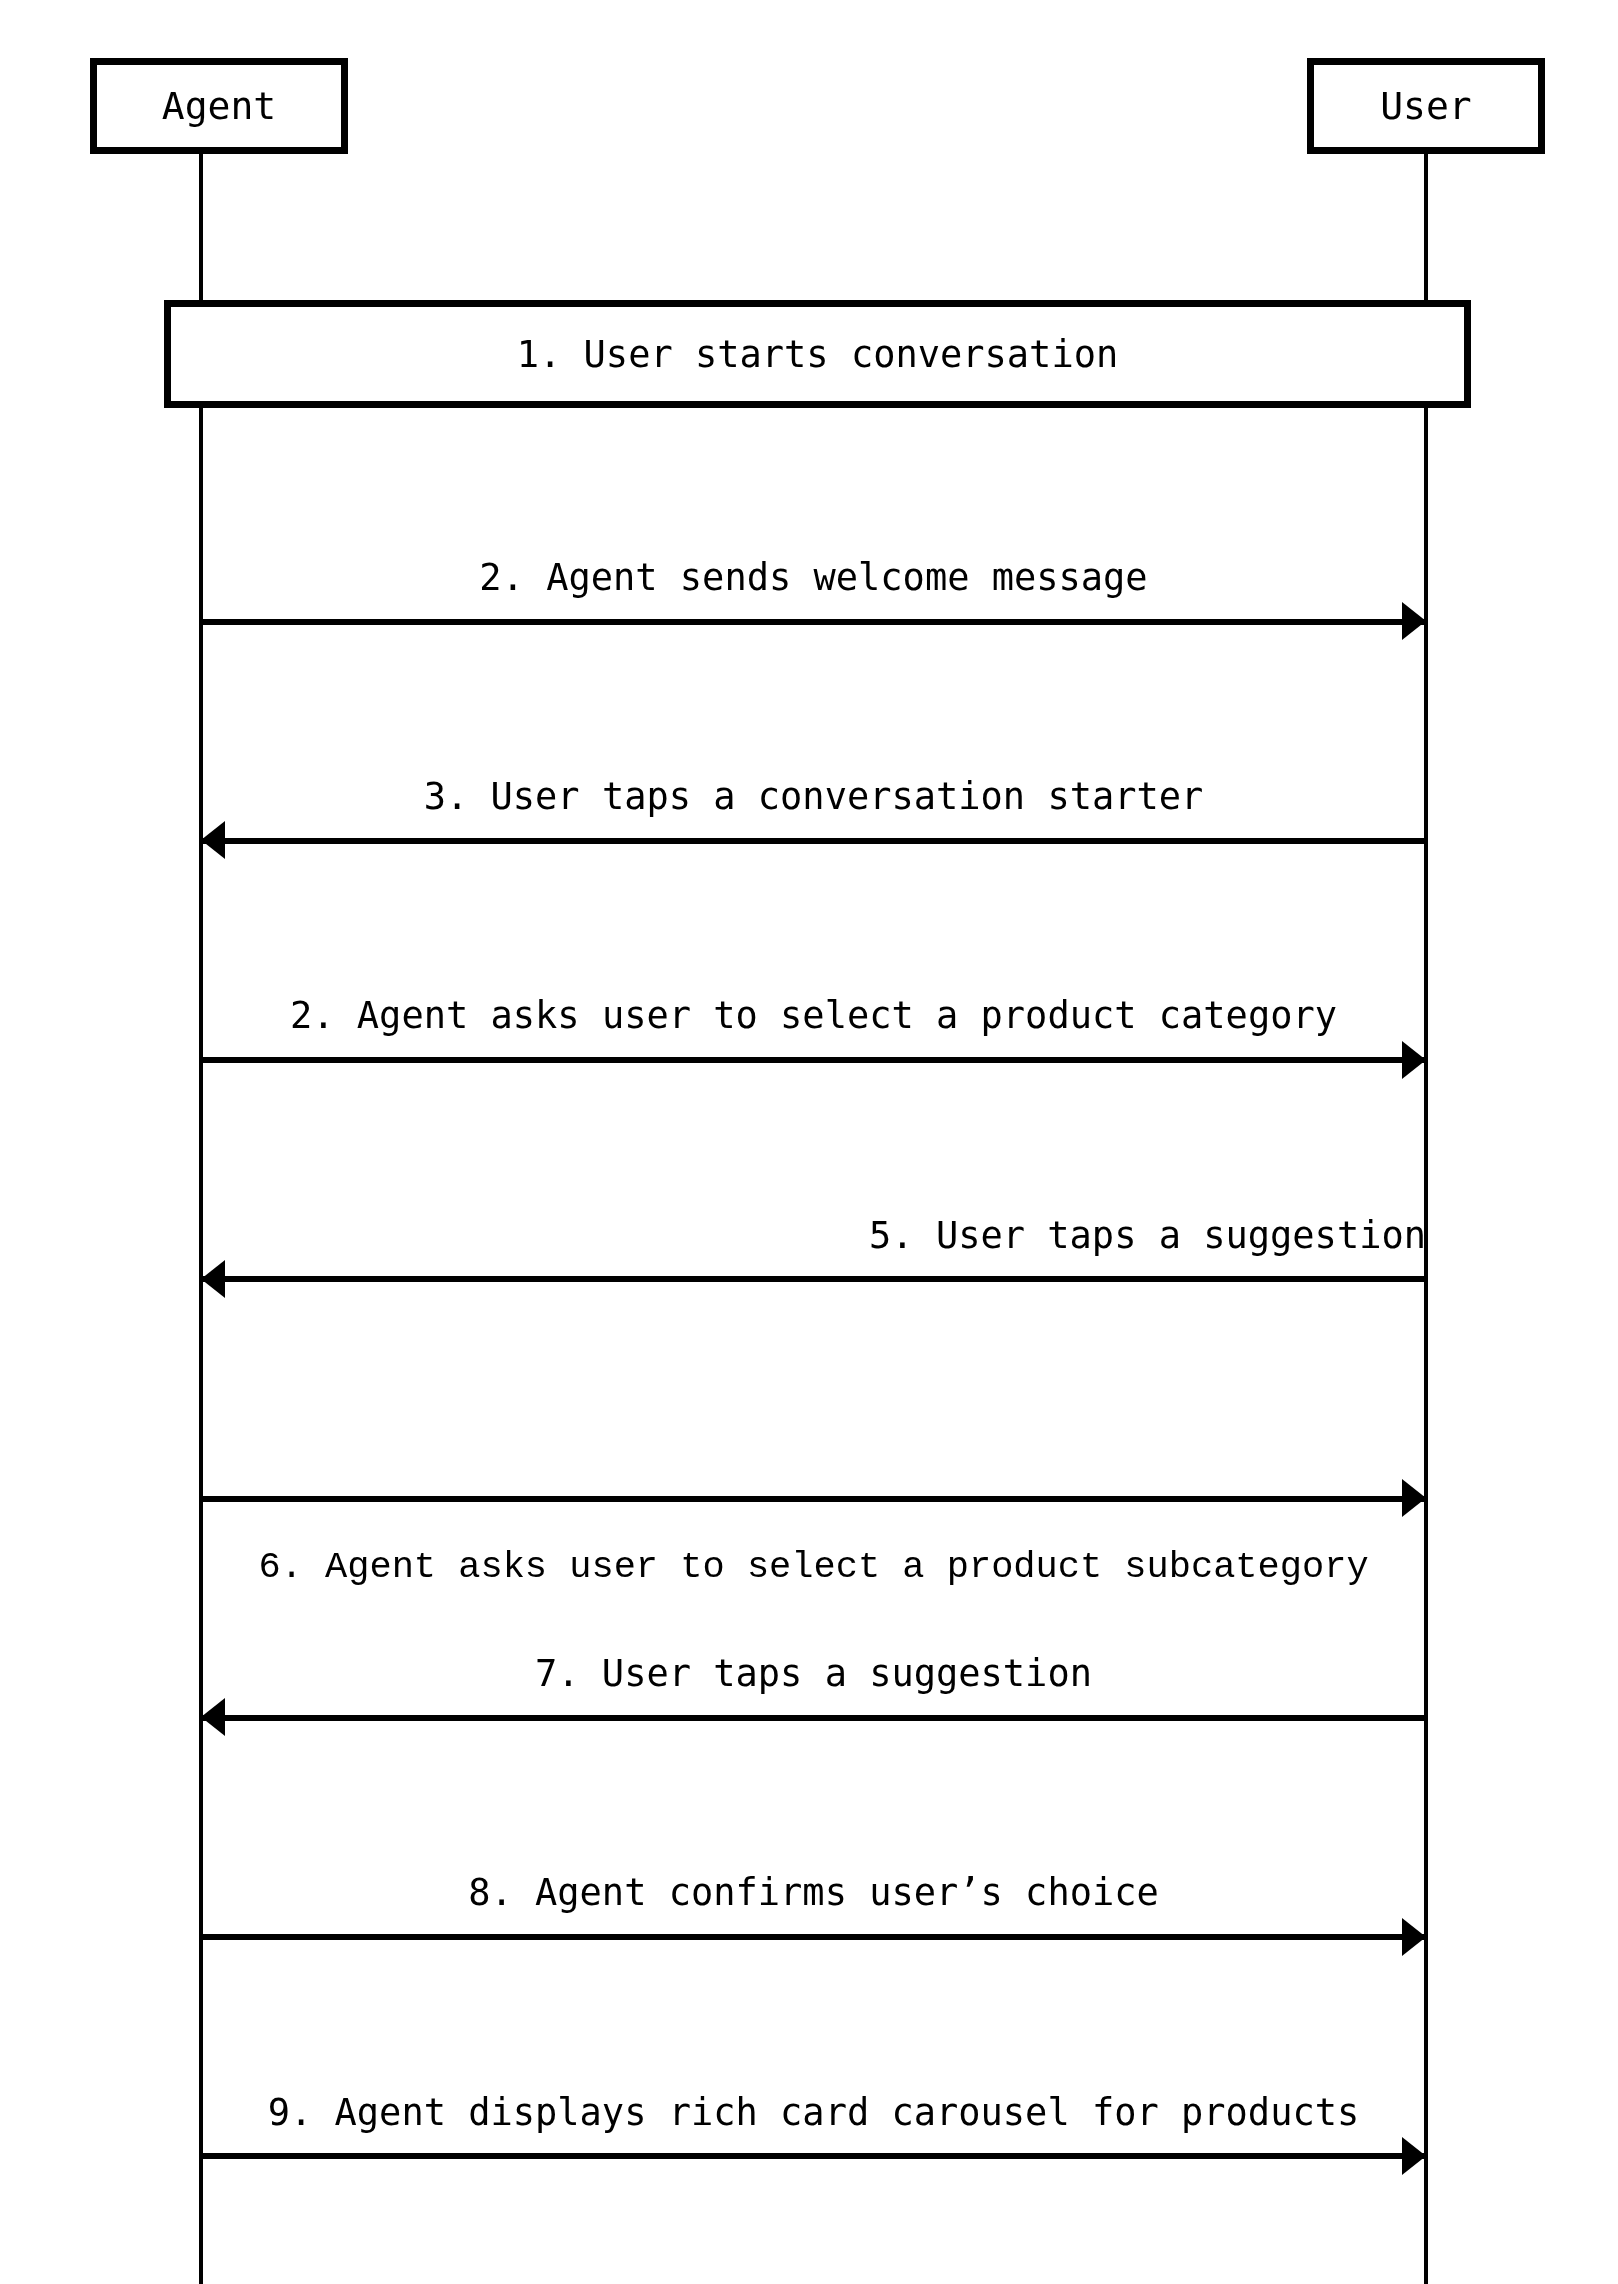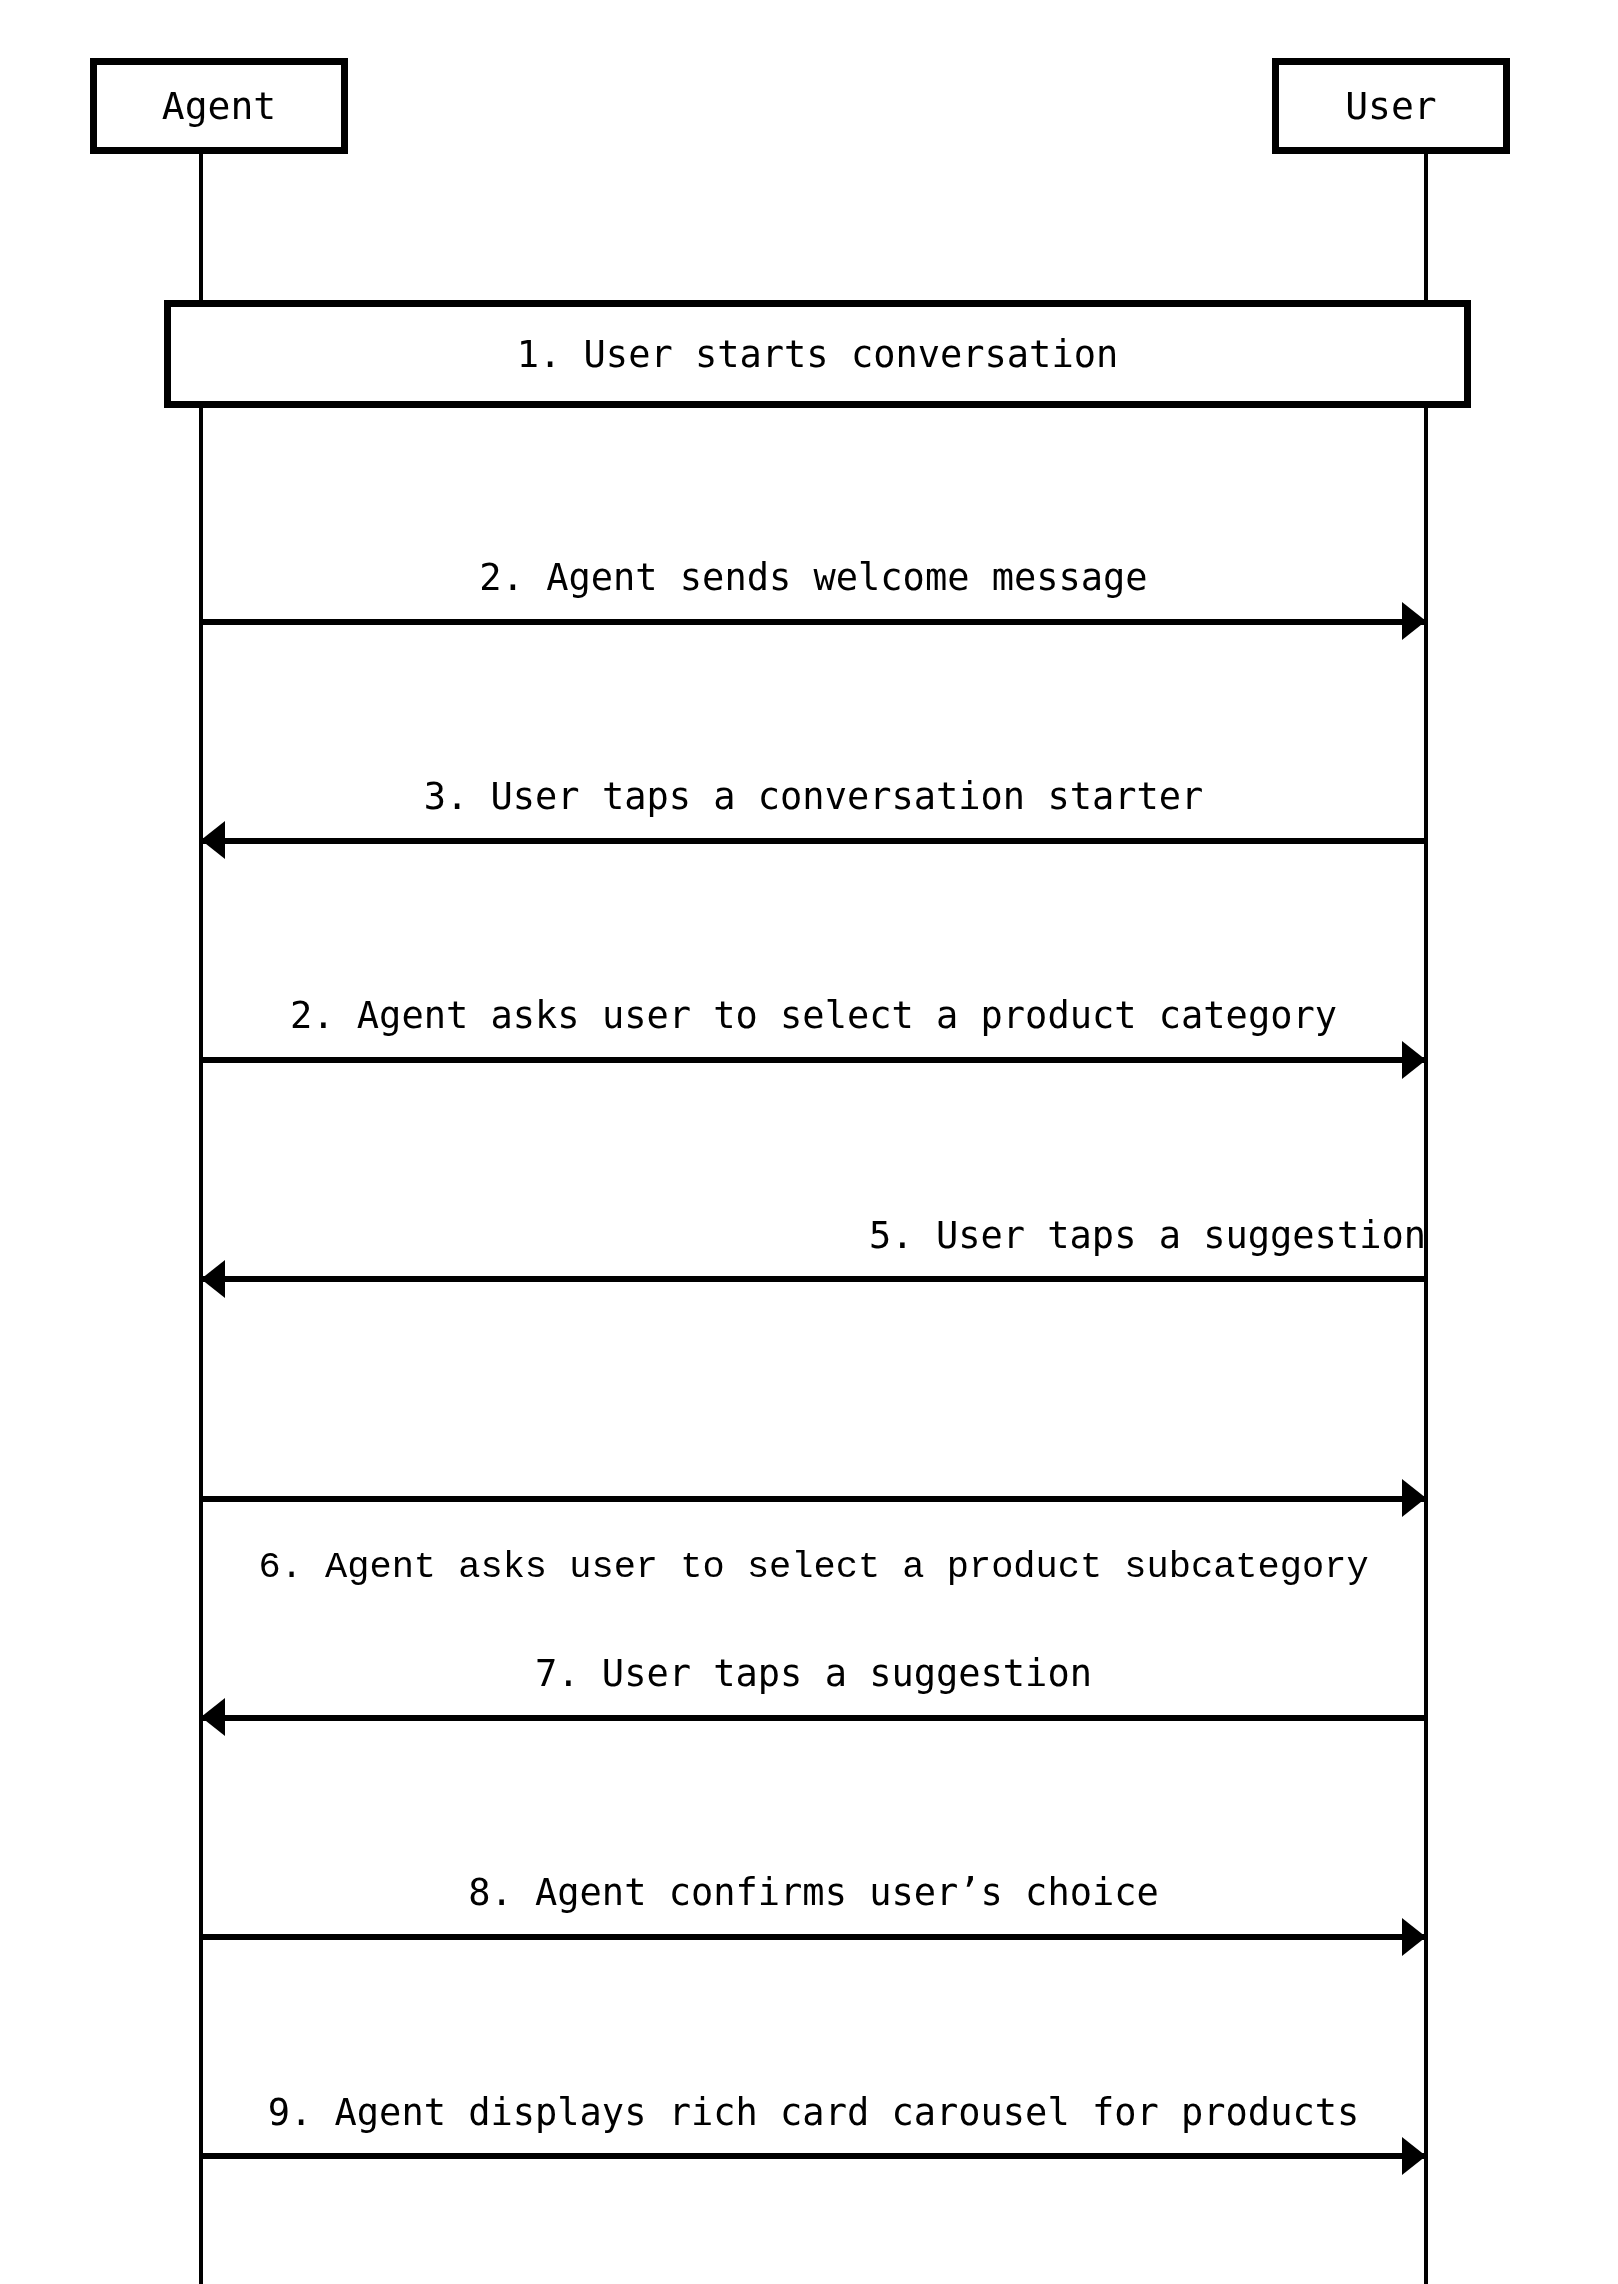--- a/index.html
+++ b/index.html
@@ -22,21 +22,21 @@
     border: 7.3px solid #000000;
     background: #ffffff;
     box-sizing: border-box;
     display: flex;
     align-items: center;
     justify-content: center;
     font-size: 38px;
     z-index: 3;
   }
   .actor-agent { left: 74px; width: 258px; margin-left: 16px; }
-  .actor-user  { left: 1272px; width: 238px; }
+  .actor-user  { left: 1307px; width: 238px; }
   .actor-top    { top: 58px; }
 
   .lifeline {
     position: absolute;
     top: 153px;
     width: 3.7px;
     height: 3044px; 
     background: #000000;
     z-index: 1;
   }

